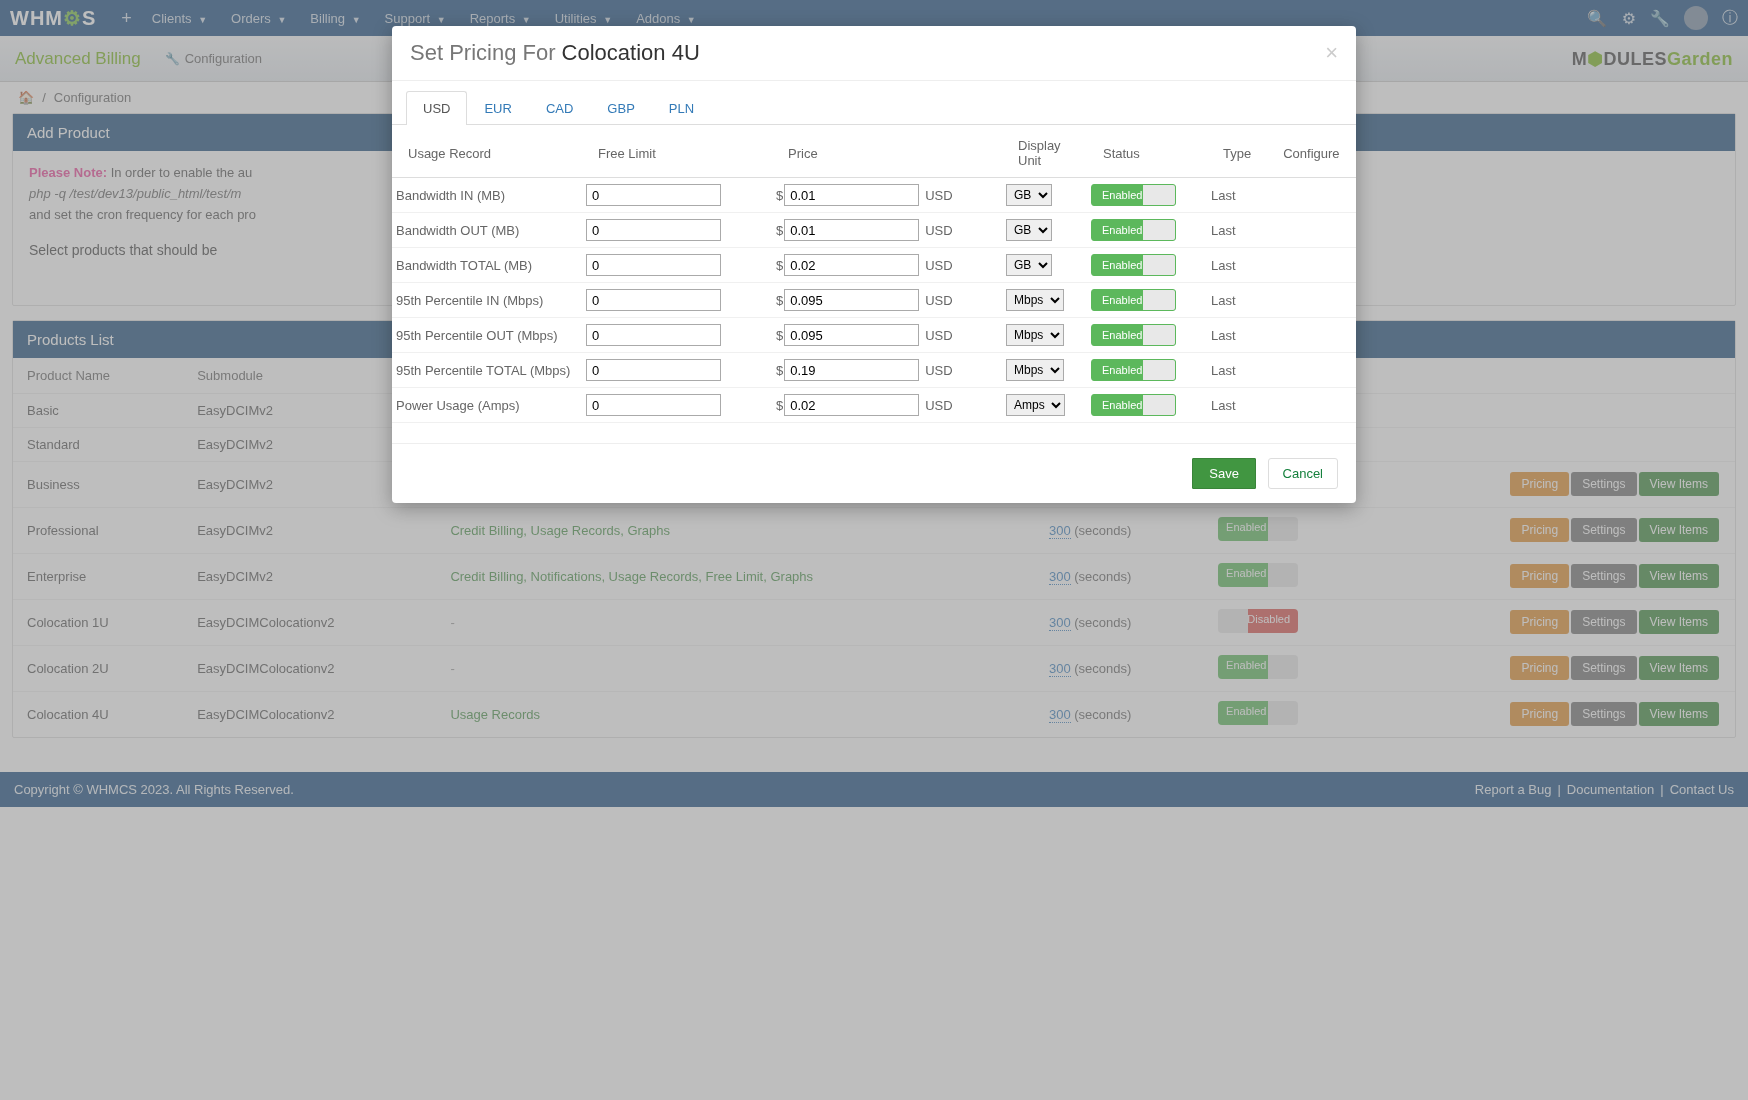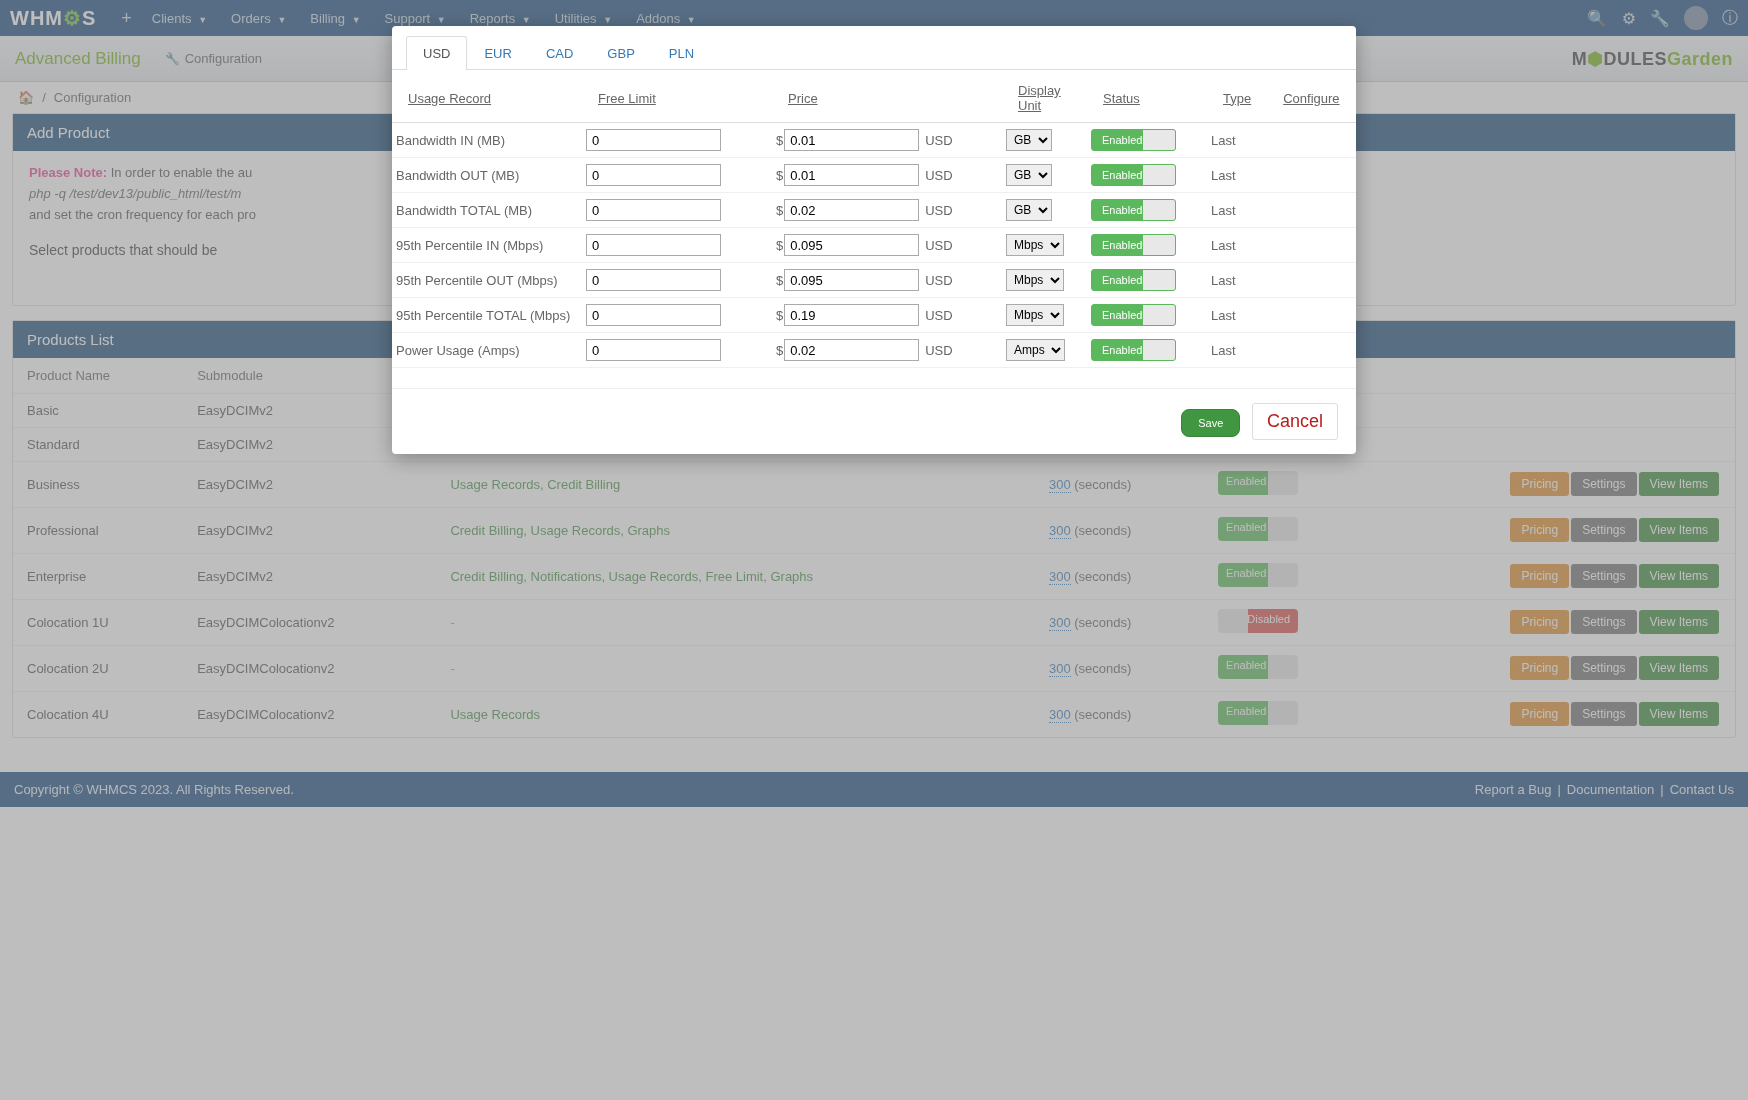--- a/index.html
+++ b/index.html
@@ -69,32 +69,32 @@
 .modal-header { padding: 14px 18px; display: flex; align-items: center; border-bottom: 1px solid #eee; }
 .modal-title { font-size: 22px; font-weight: 300; color: #777; }
 .modal-title .strong { color: #333; font-weight: 400; }
 .modal-close { margin-left: auto; font-size: 22px; color: #ccc; cursor: pointer; }
 
 .tabs { display: flex; padding: 0 14px; margin-top: 10px; border-bottom: 1px solid #ddd; }
 .tab { padding: 9px 16px; font-size: 13px; color: #337ab7; cursor: pointer; border: 1px solid transparent; border-bottom: none; margin-bottom: -1px; }
 .tab.active { color: #555; border-color: #ddd; background: #fff; border-radius: 3px 3px 0 0; }
 
 .pricing-table { width: 100%; border-collapse: collapse; margin-top: 4px; }
-.pricing-table th { text-align: left; font-weight: normal; color: #666; padding: 9px 16px; font-size: 13px; border-bottom: 1px solid #ddd; text-decoration: underline; }
+.pricing-table th { text-align: left; font-weight: normal; color: #666; padding: 9px 16px; font-size: 13px; border-bottom: 1px solid #ddd; }
 .pricing-table td { padding: 6px 4px; border-bottom: 1px solid #f0f0f0; font-size: 13px; color: #666; vertical-align: middle; }
 .pricing-table input[type=text] { width: 135px; border: 1px solid #aaa; padding: 3px 5px; font-size: 13px; height: 22px; }
 .pricing-table .price-cell { white-space: nowrap; }
 .pricing-table .dollar { color: #666; margin-right: 1px; }
 .pricing-table .cur-suffix { margin-left: 6px; color: #666; }
 .pricing-table select { border: 1px solid #aaa; padding: 2px 3px; font-size: 12px; height: 22px; }
 .pricing-table .stat-toggle { display: inline-block; width: 85px; height: 22px; background: linear-gradient(to right, #5cb85c 62%, #e8e8e8 62%); border-radius: 3px; border: 1px solid #5cb85c; font-size: 11px; color: #fff; text-align: left; padding-left: 10px; line-height: 20px; }
 
 .modal-footer { padding: 14px 18px; border-top: 1px solid #eee; margin-top: 20px; text-align: right; }
-.modal-footer .btn-save { background: #419641; color: #fff; padding: 7px 16px; border-radius: 8px; border: 1px solid #398439; cursor: pointer; font-size: 11px; }
-.modal-footer .btn-cancel { background: #fff; color: #b91c1c; padding: 7px 14px; border-radius: 3px; border: 1px solid #ddd; margin-left: 8px; cursor: pointer; font-size: 18px; }
+.modal-footer .btn-save { background: #419641; color: #fff; padding: 7px 16px; border-radius: 1px; border: 1px solid #398439; cursor: pointer; font-size: 13px; }
+.modal-footer .btn-cancel { background: #fff; color: #15803d; padding: 7px 14px; border-radius: 3px; border: 1px solid #ddd; margin-left: 8px; cursor: pointer; font-size: 13px; }
 
 .wrench-icon::before { content: "🔧"; font-size: 12px; }
 </style>
 </head>
 <body>
 
 <div class="topnav">
   <div class="logo">WHM<span class="gear">⚙</span>S</div>
   <div class="plus nav-item">+</div>
   <div class="nav-items">
@@ -232,20 +232,26 @@
     <span>Report a Bug</span>
       <span>|</span>
     <span>Documentation</span>
       <span>|</span>
     <span>Contact Us</span>
   </div>
 </div>
 
 <div class="overlay">
   <div class="modal">
+    <div class="modal-header">
+      <div class="modal-title">
+        <span>Set Pricing For </span><span class="strong">Colocation 4U</span>
+      </div>
+      <div class="modal-close">×</div>
+    </div>
     <div class="tabs" id="mtabs">
         <div class="tab active">USD</div>
         <div class="tab">EUR</div>
         <div class="tab">CAD</div>
         <div class="tab">GBP</div>
         <div class="tab">PLN</div>
       </div>
     <table class="pricing-table">
       <thead>
           <tr>

